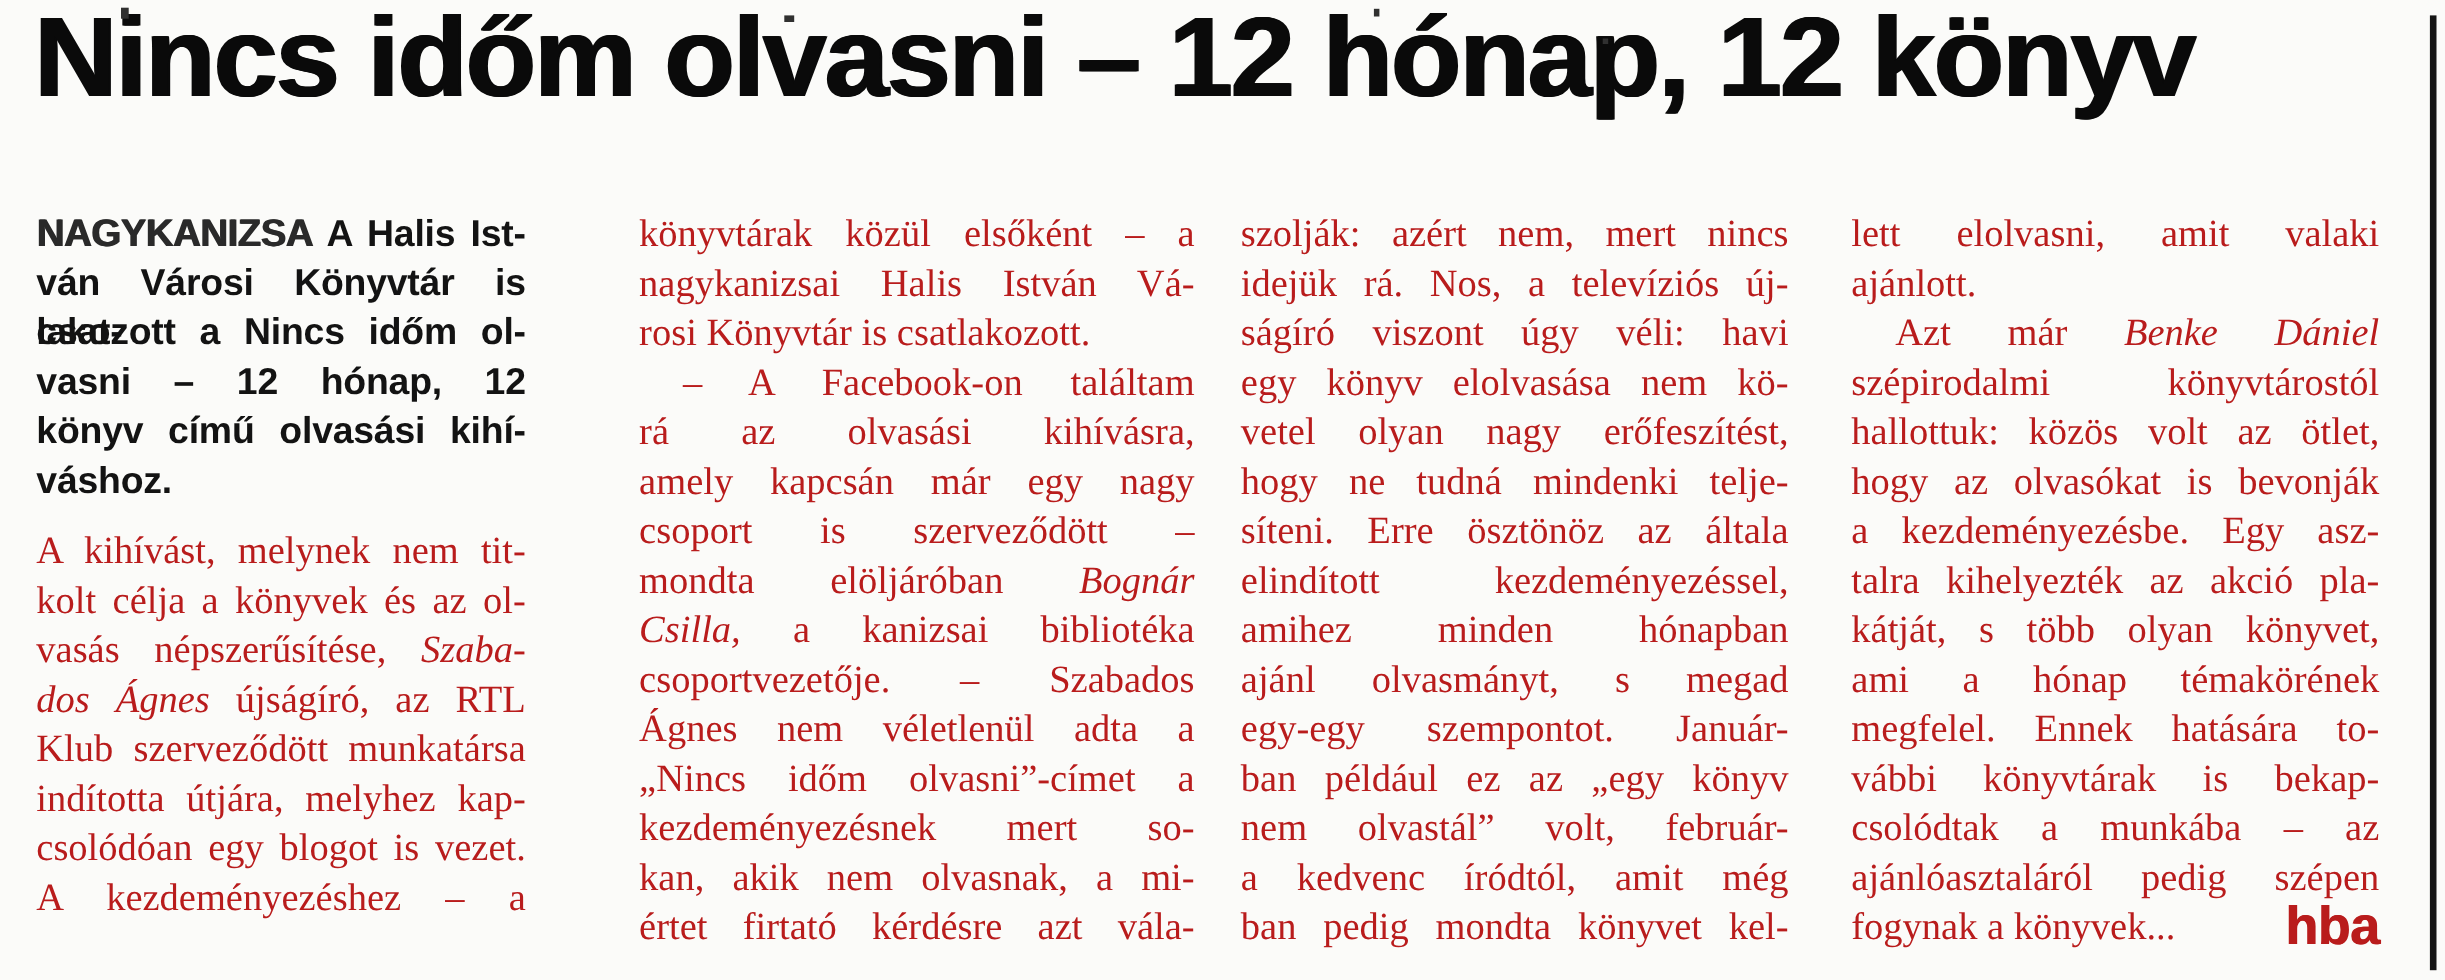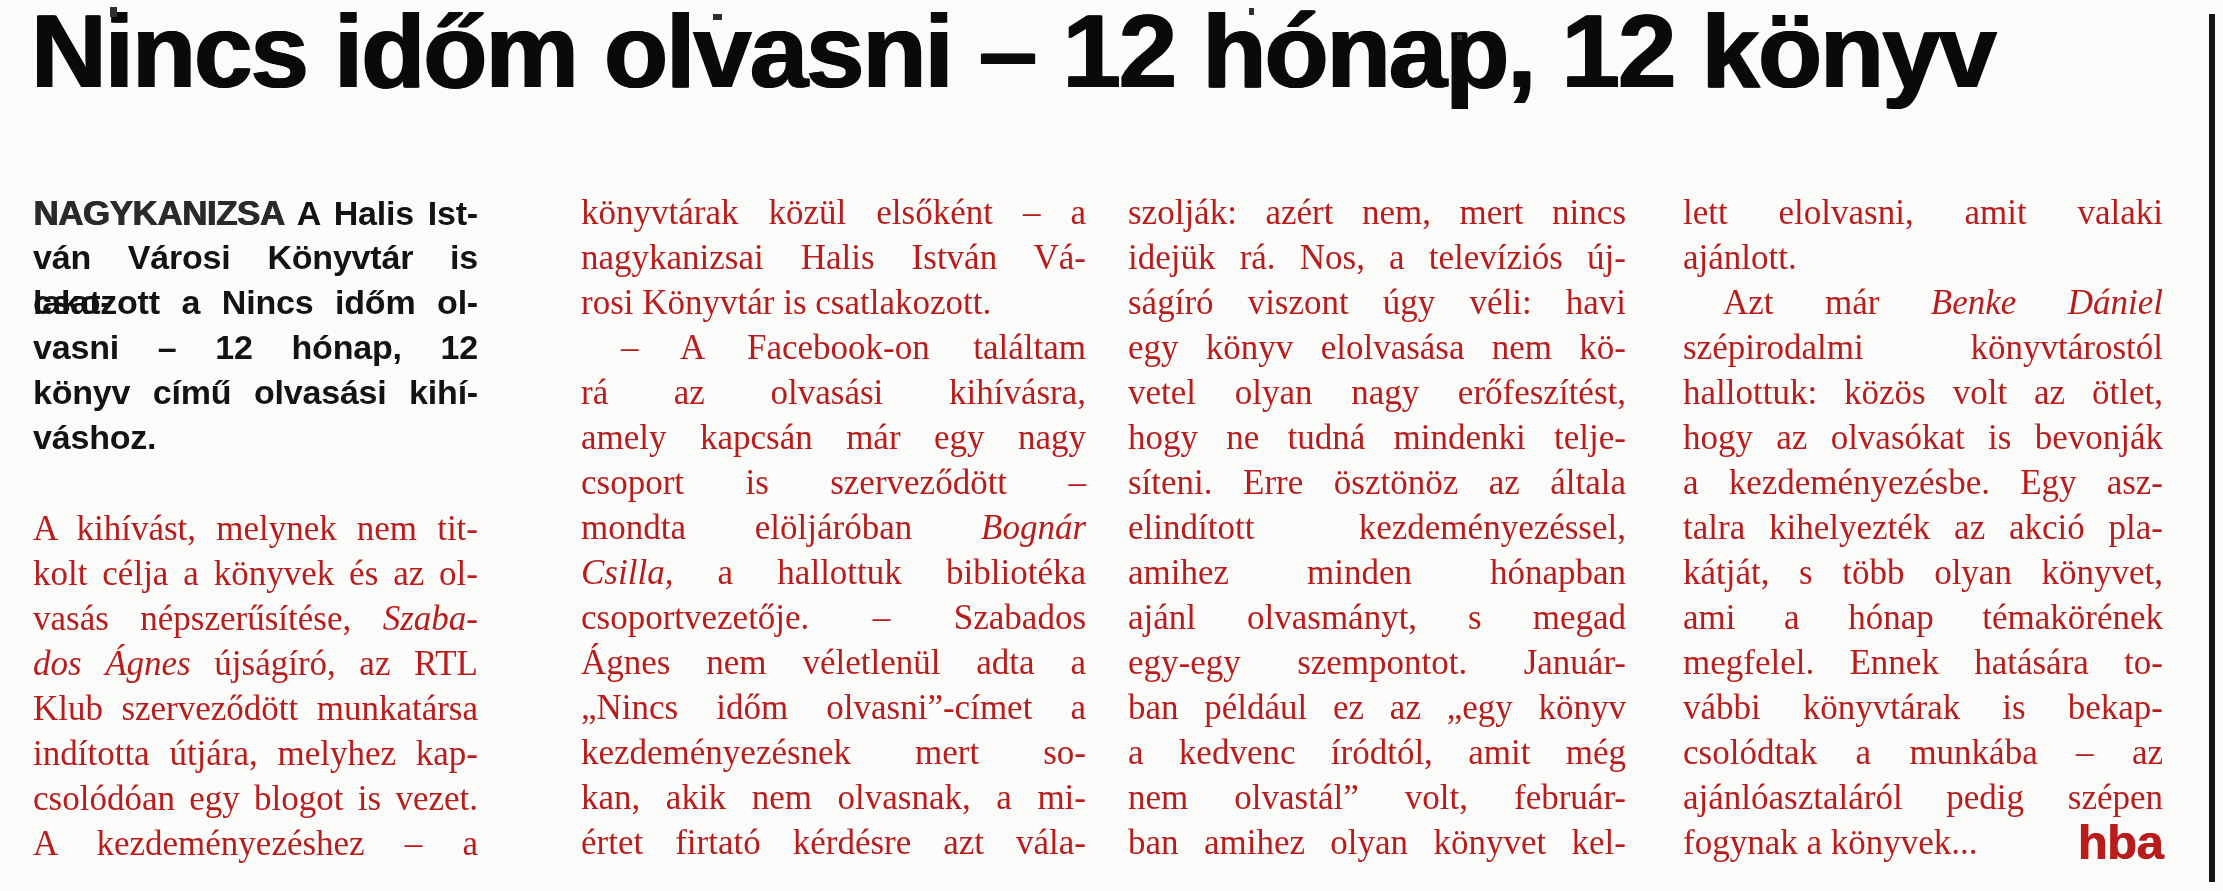--- a/index.html
+++ b/index.html
@@ -37,21 +37,21 @@
   .col-3{left:1128px;width:498px;}
   .col-4{left:1683px;width:480px;}
 
   .block{margin:0;}
   .block.lead{
     font-family:"Liberation Sans", sans-serif;
     font-weight:bold;
     font-size:34px;
     line-height:45px;
     letter-spacing:-0.2px;
-    margin-bottom:46px;
+    margin-bottom:18px;
     color:#131313;
   }
   .block.body{
     font-size:35px;
     line-height:45px;
     color:#b91c1c;
   }
 
   .line{
     text-align:justify;
@@ -126,21 +126,21 @@
   <div class="col col-2">
       <div class="block body">
         <div class="line"><span>könyvtárak közül elsőként – a</span></div>
         <div class="line"><span>nagykanizsai Halis István Vá-</span></div>
         <div class="line j-left"><span>rosi Könyvtár is csatlakozott.</span></div>
         <div class="line ind"><span>– A Facebook-on találtam</span></div>
         <div class="line"><span>rá az olvasási kihívásra,</span></div>
         <div class="line"><span>amely kapcsán már egy nagy</span></div>
         <div class="line"><span>csoport is szerveződött –</span></div>
         <div class="line"><span>mondta elöljáróban </span><span class="em">Bognár</span></div>
-        <div class="line"><span class="em">Csilla,</span><span> a hallottuk bibliotéka</span></div>
+        <div class="line"><span class="em">Csilla,</span><span> a kanizsai bibliotéka</span></div>
         <div class="line"><span>csoportvezetője. – Szabados</span></div>
         <div class="line"><span>Ágnes nem véletlenül adta a</span></div>
         <div class="line"><span>„Nincs időm olvasni”-címet a</span></div>
         <div class="line"><span>kezdeményezésnek mert so-</span></div>
         <div class="line"><span>kan, akik nem olvasnak, a mi-</span></div>
         <div class="line"><span>értet firtató kérdésre azt vála-</span></div>
       </div>
     </div>
   <div class="col col-3">
       <div class="block body">
@@ -149,23 +149,23 @@
         <div class="line"><span>ságíró viszont úgy véli: havi</span></div>
         <div class="line"><span>egy könyv elolvasása nem kö-</span></div>
         <div class="line"><span>vetel olyan nagy erőfeszítést,</span></div>
         <div class="line"><span>hogy ne tudná mindenki telje-</span></div>
         <div class="line"><span>síteni. Erre ösztönöz az általa</span></div>
         <div class="line"><span>elindított kezdeményezéssel,</span></div>
         <div class="line"><span>amihez minden hónapban</span></div>
         <div class="line"><span>ajánl olvasmányt, s megad</span></div>
         <div class="line"><span>egy-egy szempontot. Január-</span></div>
         <div class="line"><span>ban például ez az „egy könyv</span></div>
+        <div class="line"><span>nem olvastál” volt, február-</span></div>
         <div class="line"><span>a kedvenc íródtól, amit még</span></div>
-        <div class="line"><span>nem olvastál” volt, február-</span></div>
-        <div class="line"><span>ban amihez olyan könyvet kel-</span></div>
+        <div class="line"><span>ban pedig mondta könyvet kel-</span></div>
       </div>
     </div>
   <div class="col col-4">
       <div class="block body">
         <div class="line"><span>lett elolvasni, amit valaki</span></div>
         <div class="line j-left"><span>ajánlott.</span></div>
         <div class="line ind"><span>Azt már </span><span class="em">Benke Dániel</span></div>
         <div class="line"><span>szépirodalmi könyvtárostól</span></div>
         <div class="line"><span>hallottuk: közös volt az ötlet,</span></div>
         <div class="line"><span>hogy az olvasókat is bevonják</span></div>

